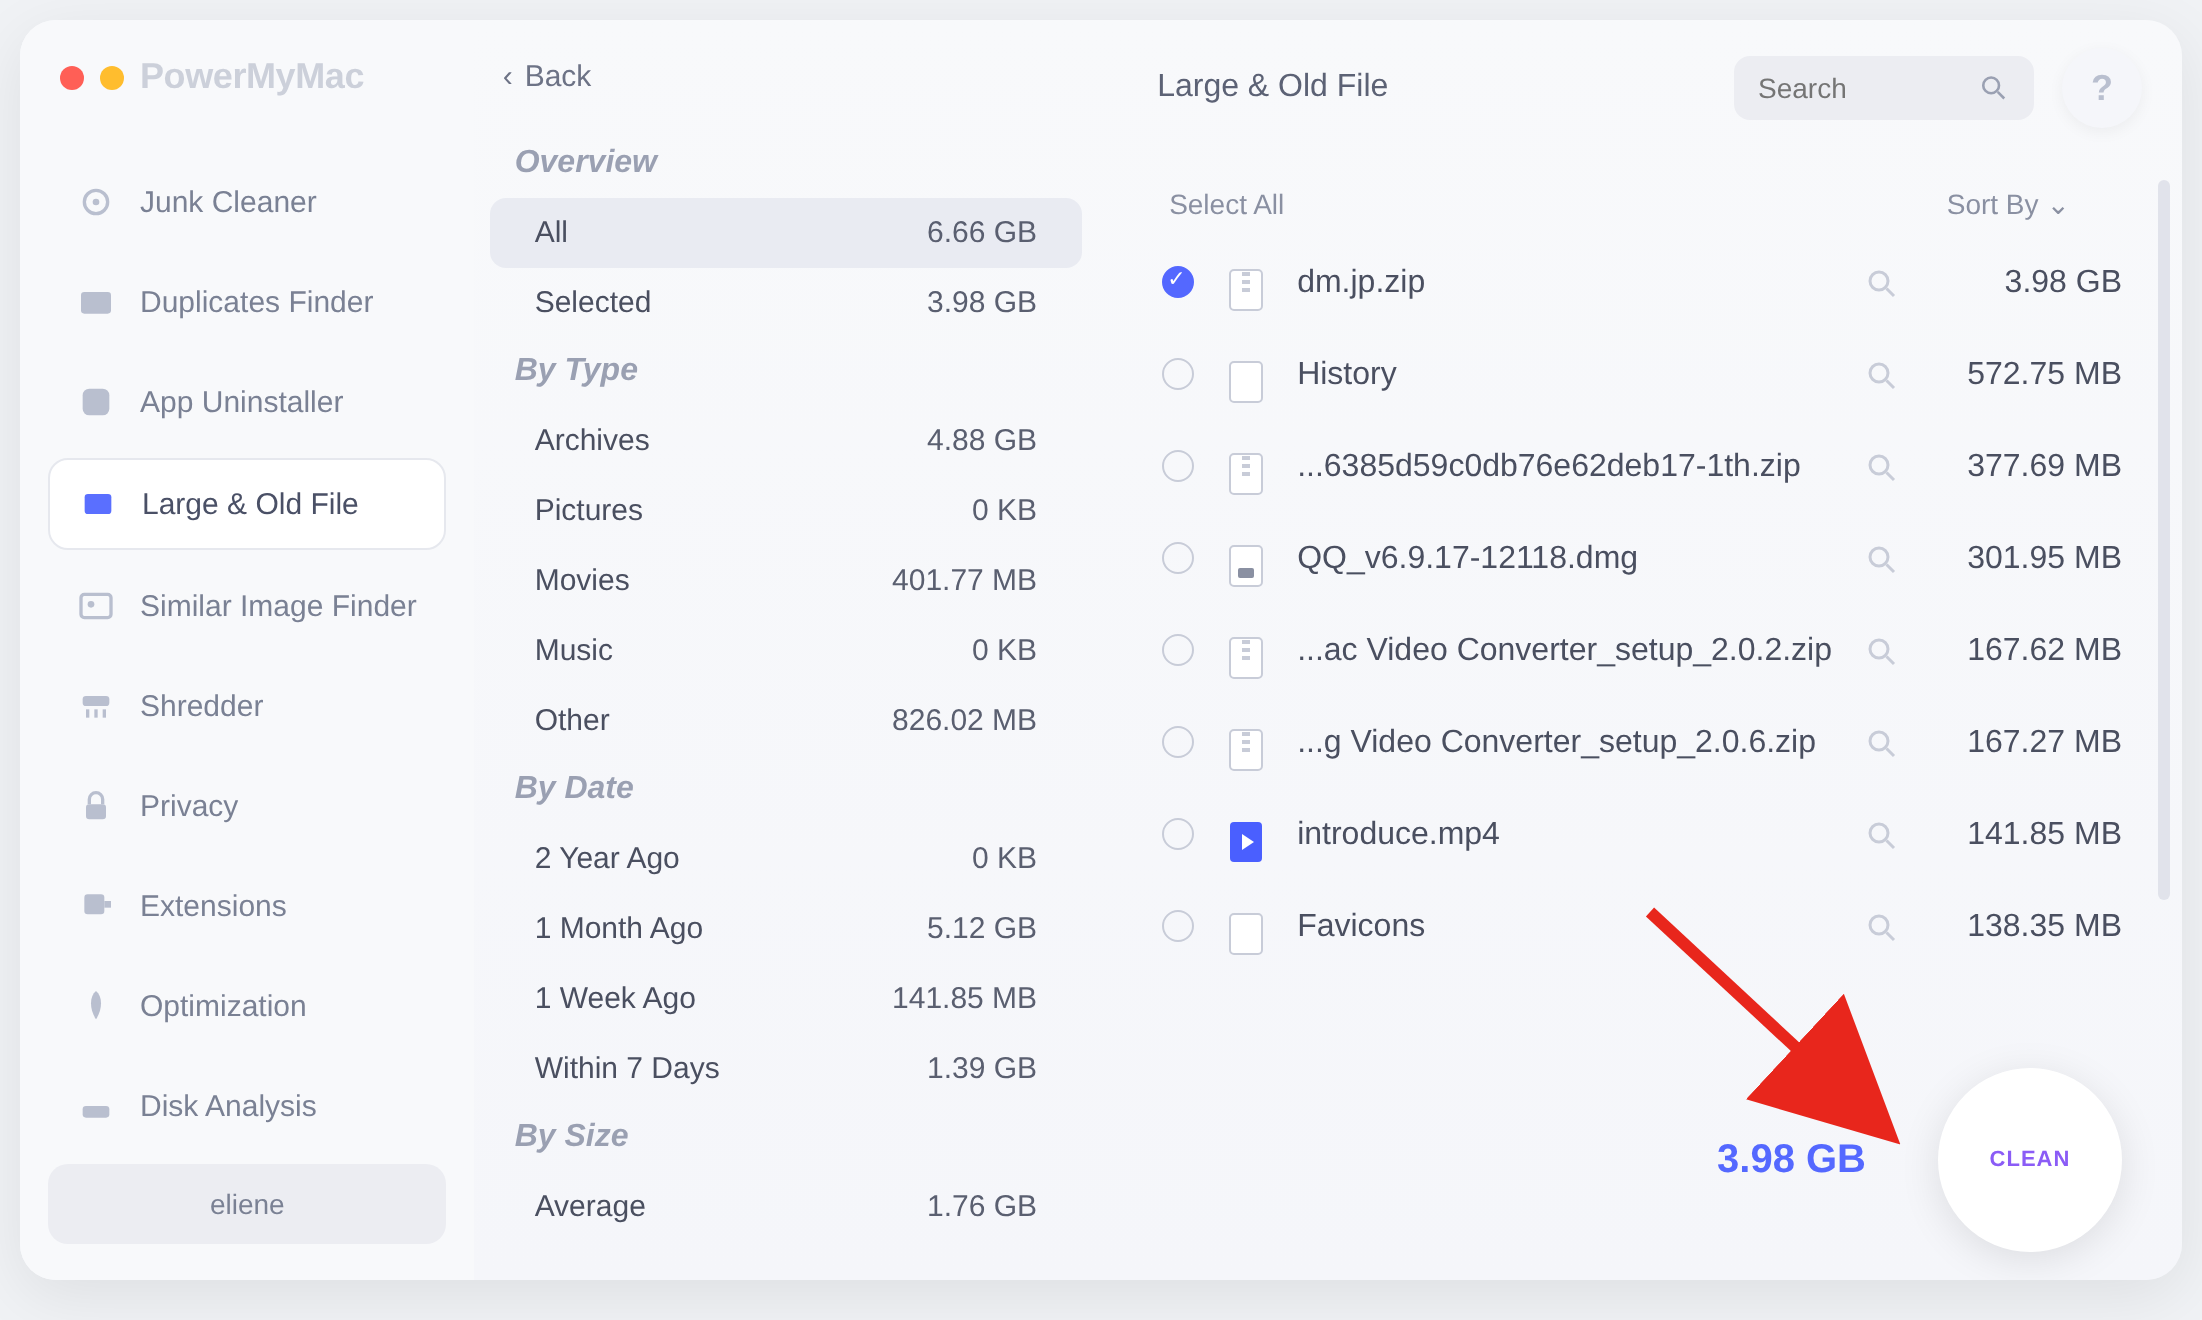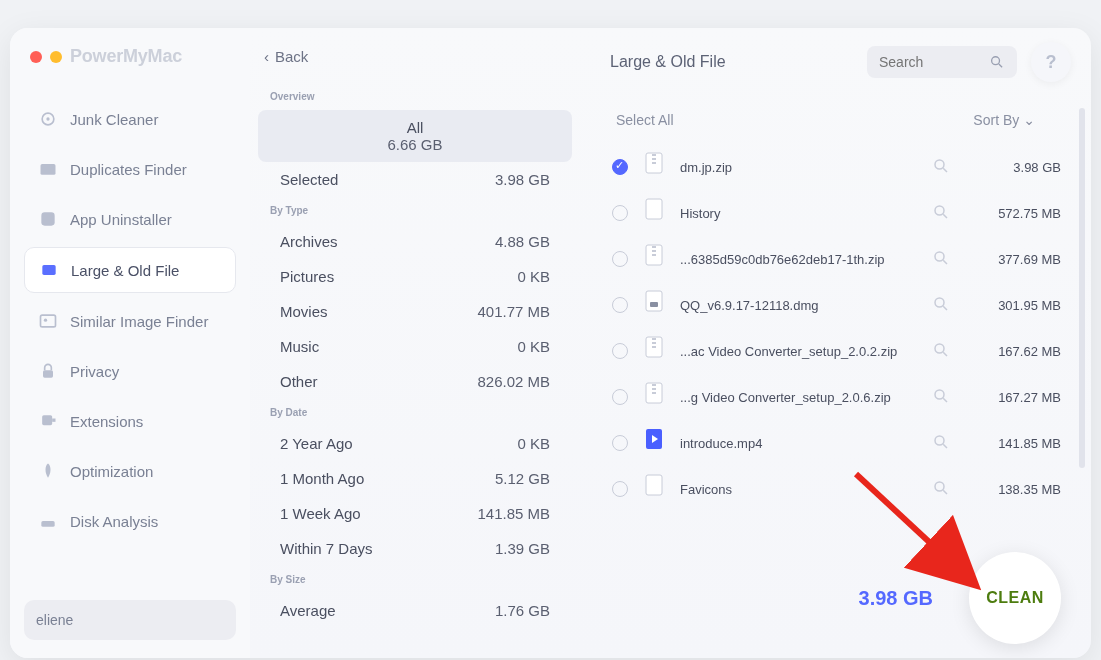--- a/index.html
+++ b/index.html
@@ -1,66 +1,66 @@
 <!DOCTYPE html>
 <html><head>
 <meta charset="utf-8">
 <style>
 * { margin: 0; padding: 0; box-sizing: border-box; font-family: -apple-system, BlinkMacSystemFont, "Segoe UI", Helvetica, Arial, sans-serif; }
 body { background: #f0f2f5; width: 1101px; height: 660px; position: relative; }
-.window { position: absolute; top: 28px; left: 10px; width: 1081px; height: 630px; background: linear-gradient(180deg, #f8f9fb 0%, #f5f6fa 100%); border-radius: 18px; box-shadow: 0 8px 32px rgba(0,0,0,0.08); display: flex; overflow: hidden; }
+.window { position: absolute; top: 10px; left: 10px; width: 1081px; height: 630px; background: linear-gradient(180deg, #f8f9fb 0%, #f5f6fa 100%); border-radius: 18px; box-shadow: 0 8px 32px rgba(0,0,0,0.08); display: flex; overflow: hidden; }
 
 
 .sidebar { width: 240px; background: #f8f9fb; padding: 18px 14px; display: flex; flex-direction: column; }
 .titlebar { display: flex; align-items: center; gap: 8px; margin-bottom: 30px; padding-left: 6px; }
 .traffic { display: flex; gap: 8px; }
 .traffic span { width: 12px; height: 12px; border-radius: 50%; display: inline-block; }
 .tr-red { background: #ff5f56; }
 .tr-yel { background: #ffbd2e; }
 .app-name { color: #ccd0da; font-size: 18px; font-weight: 600; letter-spacing: -0.2px; }
 
 .nav { flex: 1; }
 .nav-item { display: flex; align-items: center; gap: 12px; padding: 12px 14px; border-radius: 10px; color: #7a8194; font-size: 15px; cursor: pointer; margin-bottom: 6px; }
 .nav-item.active { background: #fff; border: 1px solid #e6e8ee; color: #4a5066; }
 .nav-icon { width: 20px; height: 20px; display: inline-flex; align-items: center; justify-content: center; fill: #b9bfcf; }
 .nav-item.active .nav-icon { fill: #5a6fff; }
-.user-pill { margin-top: auto; background: #ecedf2; border-radius: 10px; padding: 12px; color: #7a8194; font-size: 14px; }
+.user-pill { margin-top: auto; background: #ecedf2; border-radius: 10px; padding: 12px; text-align: center; color: #7a8194; font-size: 14px; }
 
 
 .filter { width: 340px; padding: 14px 18px 14px 8px; overflow-y: auto; }
 .back { display: flex; align-items: center; gap: 6px; color: #6d7386; font-size: 15px; padding: 6px 6px 18px 6px; cursor: pointer; }
-.sec-title { color: #9aa0b2; font-weight: 600; font-size: 10px; padding: 8px 12px; }
+.sec-title { color: #9aa0b2; font-weight: 600; font-size: 16px; padding: 8px 12px; font-style: italic; }
 .filter-row { display: flex; justify-content: space-between; align-items: center; padding: 9px 22px; border-radius: 8px; font-size: 15px; color: #4a4f60; cursor: pointer; }
-.filter-row.active { background: #e9ebf2; flex-direction: column; }
+.filter-row.active { background: #e9ebf2; }
 .filter-row .val { color: #5a5f70; }
 
 
 .content { flex: 1; padding: 14px 0 0 10px; display: flex; flex-direction: column; position: relative; }
 .chead { display: flex; align-items: center; gap: 14px; padding: 0 20px 6px 10px; }
 .page-title { font-size: 16px; color: #5c6275; font-weight: 500; }
 .search-box { margin-left: auto; background: #ecedf2; border-radius: 8px; padding: 7px 12px; display: flex; align-items: center; width: 150px; color: #9aa0b2; }
 .search-box input { border: none; background: transparent; outline: none; width: 100%; font-size: 14px; color: #5c6275; }
 .help-btn { width: 40px; height: 40px; border-radius: 50%; background: #f5f6fa; box-shadow: 0 2px 8px rgba(0,0,0,0.05); display: flex; align-items: center; justify-content: center; color: #b9bfcf; font-size: 18px; font-weight: 600; }
 
 .list-head { display: flex; justify-content: space-between; padding: 24px 56px 12px 16px; color: #8a90a2; font-size: 14px; }
 .sort-by { display: flex; align-items: center; gap: 4px; cursor: pointer; }
 
 .file-list { flex: 1; overflow-y: auto; padding-right: 18px; }
-.file-row { display: flex; align-items: flex-end; padding: 11px 12px; gap: 16px; font-size: 13px; color: #4a4f60; }
+.file-row { display: flex; align-items: flex-start; padding: 11px 12px; gap: 16px; font-size: 16px; color: #4a4f60; }
 .checkbox { width: 16px; height: 16px; border-radius: 50%; border: 1.5px solid #c8ccd8; flex-shrink: 0; cursor: pointer; }
 .checkbox.checked { background: #5468ff; border-color: #5468ff; position: relative; }
 .checkbox.checked::after { content: '✓'; color: #fff; font-size: 11px; position: absolute; top: -1px; left: 2px; }
 .file-icon { width: 20px; height: 24px; display: inline-flex; align-items: center; justify-content: center; }
 .file-name { flex: 1; overflow: hidden; text-overflow: ellipsis; white-space: nowrap; }
 .search-ico { width: 18px; height: 18px; cursor: pointer; fill: #c8ccd8; }
 .file-size { width: 95px; text-align: right; color: #4a4f60; }
 
 .footer-bar { position: absolute; bottom: 14px; right: 30px; display: flex; align-items: center; gap: 36px; }
 .sel-size { color: #5468ff; font-weight: 700; font-size: 20px; }
-.clean-btn { width: 92px; height: 92px; border-radius: 50%; background: #fff; box-shadow: 0 4px 20px rgba(0,0,0,0.10); display: flex; align-items: center; justify-content: center; color: #4d7c0f; font-weight: 700; font-size: 16px; letter-spacing: 0.5px; cursor: pointer; }
+.clean-btn { width: 92px; height: 92px; border-radius: 50%; background: #fff; box-shadow: 0 4px 20px rgba(0,0,0,0.10); display: flex; align-items: center; justify-content: center; color: #8b5cf6; font-weight: 700; font-size: 11px; letter-spacing: 0.5px; cursor: pointer; }
 
 .scrollbar-fake { position: absolute; right: 6px; top: 80px; width: 6px; height: 360px; background: #e1e3eb; border-radius: 3px; }
 
 
 .arrow { position: absolute; pointer-events: none; }
 
 svg { display: block; }
 </style>
 </head>
 <body>
@@ -110,20 +110,31 @@
         <span>Large &amp; Old File</span>
       </div>
       <div class="nav-item">
         <span class="nav-icon">
             <svg viewBox="0 0 24 24" width="20" height="20">
               <rect x="3" y="5" width="18" height="14" rx="2" fill="none" stroke="#b9bfcf" stroke-width="2"></rect>
               <circle cx="9" cy="11" r="2"></circle>
             </svg>
           </span>
         <span>Similar Image Finder</span>
+      </div>
+      <div class="nav-item">
+        <span class="nav-icon">
+            <svg viewBox="0 0 24 24" width="20" height="20">
+              <rect x="4" y="6" width="16" height="6" rx="2"></rect>
+              <line x1="7" y1="14" x2="7" y2="19" stroke="#b9bfcf" stroke-width="2"></line>
+              <line x1="12" y1="14" x2="12" y2="19" stroke="#b9bfcf" stroke-width="2"></line>
+              <line x1="17" y1="14" x2="17" y2="19" stroke="#b9bfcf" stroke-width="2"></line>
+            </svg>
+          </span>
+        <span>Shredder</span>
       </div>
       <div class="nav-item">
         <span class="nav-icon">
             <svg viewBox="0 0 24 24" width="20" height="20">
               <rect x="6" y="11" width="12" height="9" rx="2"></rect>
               <path d="M8 11 V8 a4 4 0 0 1 8 0 V11" fill="none" stroke="#b9bfcf" stroke-width="2"></path>
             </svg>
           </span>
         <span>Privacy</span>
       </div>

